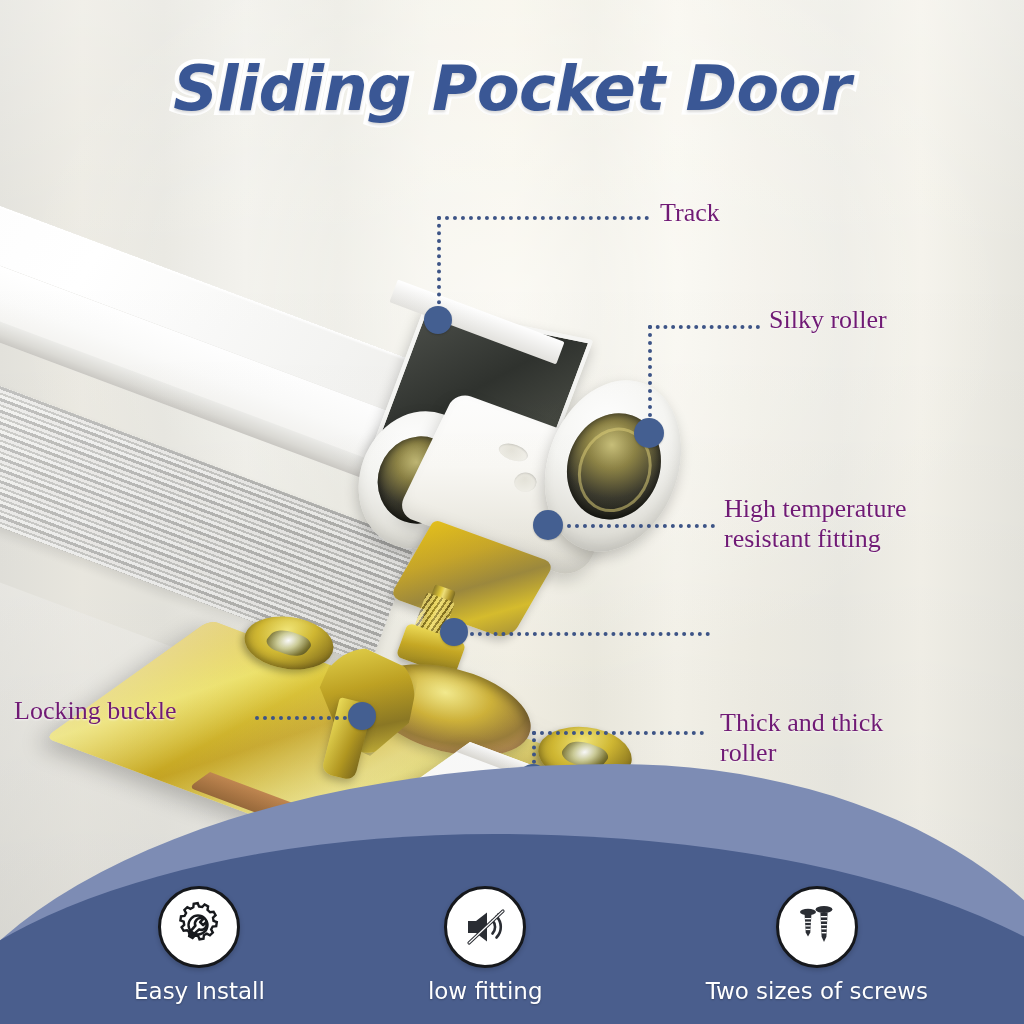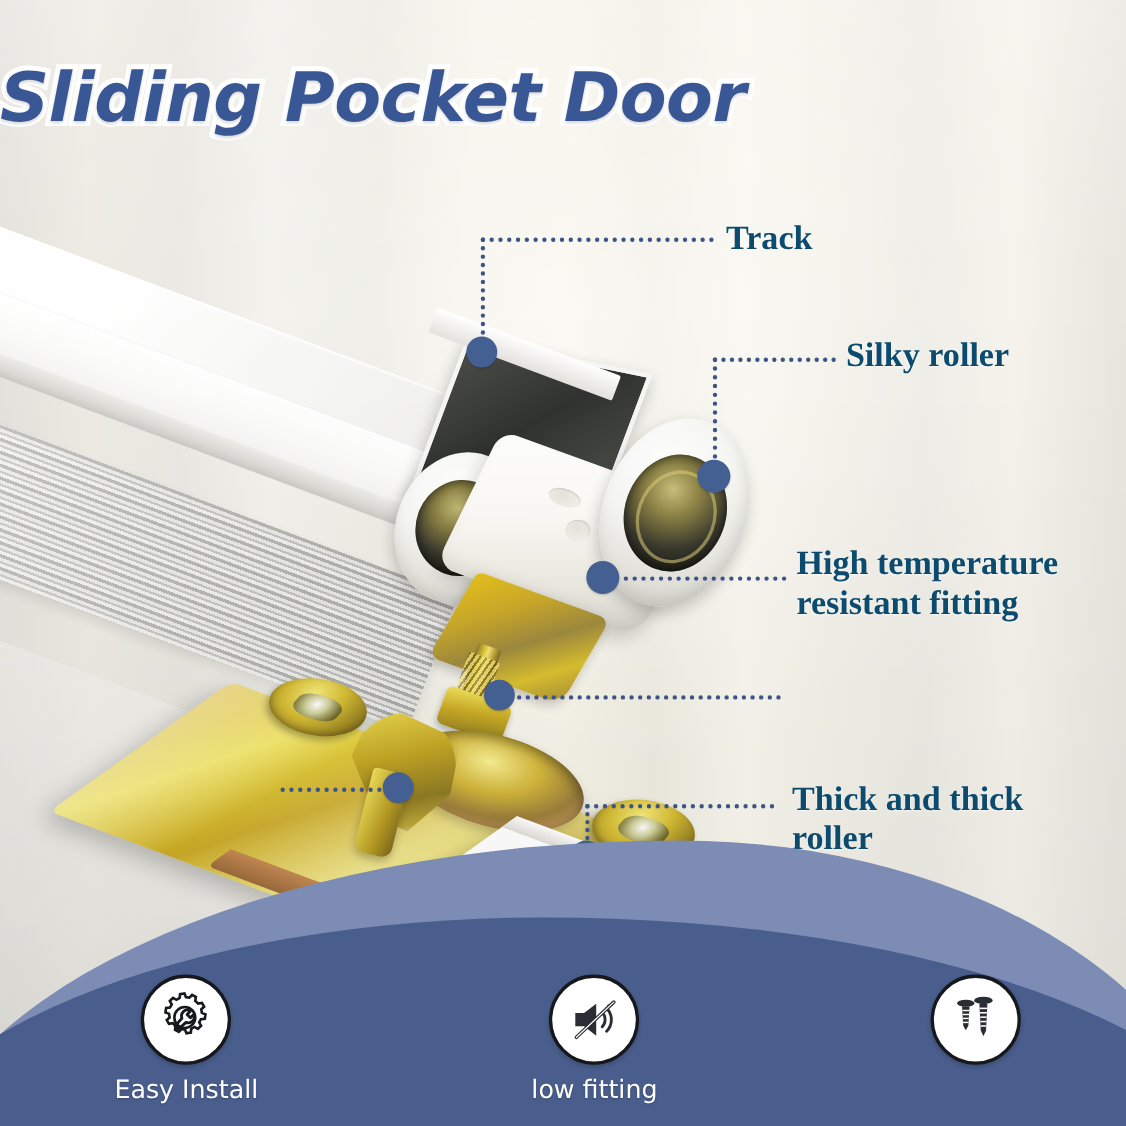--- a/index.html
+++ b/index.html
@@ -20,21 +20,21 @@
   }
   .bg-soft{position:absolute;inset:0;
     background:radial-gradient(ellipse 70% 55% at 50% 30%, rgba(255,255,255,.55), rgba(255,255,255,0) 70%);
   }
   .bg-vig{position:absolute;inset:0;
     background:linear-gradient(180deg, rgba(255,255,255,.25) 0%, rgba(0,0,0,0) 25%, rgba(0,0,0,.045) 100%);
   }
 
   
   .title{
-    position:absolute;left:0;right:0;top:52px;text-align:left;
+    position:absolute;left:0;right:0;top:52px;text-align:center;
     font-family:"DejaVu Sans", sans-serif;
     font-size:62px;font-weight:bold;font-style:italic;
     letter-spacing:-0.5px;
     color:#3a5795;
     -webkit-text-stroke:9px #ffffff;
     paint-order:stroke fill;
     text-shadow:0 2px 3px rgba(120,120,120,.30);
     white-space:nowrap;
   }
 
@@ -250,23 +250,23 @@
     transform:rotate(20.5deg);
     transform-origin:0 0;
     background:linear-gradient(180deg,#f1f0ec 0%,#e6e5e0 60%,#dcdbd6 100%);
     opacity:.55;
   }
 
   
   .callout-label{
     position:absolute;
     font-family:"Liberation Serif", serif;
-    font-weight:bold;
-    color:#0c4a6e;
-    font-size:31px;
+    font-weight:normal;
+    color:#701a75;
+    font-size:26px;
     line-height:1.16;
     text-shadow:0 1px 2px rgba(255,255,255,.75);
     white-space:pre-line;
   }
   .lead-h{
     position:absolute;height:0;
     border-top:4px dotted #3d5486;
   }
   .lead-v{
     position:absolute;width:0;
@@ -289,21 +289,21 @@
     background:#4a5e8d;
     border-radius:48% 52% 0 0 / 100% 100% 0 0;
   }
   .features{
     position:absolute;left:0;right:0;bottom:20px;
     display:flex;justify-content:space-between;
     padding:0 96px 0 104px;
     box-sizing:border-box;
   }
   .feature{
-    display:flex;flex-direction:column;align-items:center;gap:10px;
+    display:flex;flex-direction:column;align-items:center;gap:10px;margin-left:30px;
   }
   .feat-circle{
     width:76px;height:76px;border-radius:50%;
     background:#ffffff;border:3px solid #16181c;
     display:flex;align-items:center;justify-content:center;
     box-shadow:0 2px 5px rgba(0,0,0,.2);
   }
   .feat-label{
     color:#ffffff;font-size:23px;
     font-family:"DejaVu Sans", sans-serif;
@@ -394,20 +394,21 @@
   <div class="lead-h" style="left:567px;top:524px;width:148px;"></div>
   <div class="lead-dot" style="left:533px;top:510px;width:30px;height:30px;"></div>
   <div class="callout-label" style="left:724px;top:494px;">High temperature
 resistant fitting</div>
 
   <div class="lead-h" style="left:470px;top:632px;width:240px;"></div>
   <div class="lead-dot" style="left:440px;top:618px;width:28px;height:28px;"></div>
 
   <div class="lead-h" style="left:255px;top:716px;width:100px;"></div>
   <div class="lead-dot" style="left:348px;top:702px;width:28px;height:28px;"></div>
+  <div class="callout-label" style="left:14px;top:696px;">Locking buckle</div>
 
   <div class="lead-h" style="left:532px;top:731px;width:172px;"></div>
   <div class="lead-v" style="left:532px;top:731px;height:40px;"></div>
   <div class="lead-dot" style="left:519px;top:764px;width:28px;height:28px;"></div>
   <div class="callout-label" style="left:720px;top:708px;">Thick and thick
 roller</div>
 
   <div class="wave-light"></div>
   <div class="wave-dark"></div>
 
@@ -464,17 +465,18 @@
             <g fill="#ffffff">
               <rect x="28.7" y="14" width="6.6" height="1.4"></rect>
               <rect x="28.9" y="18" width="6.2" height="1.4"></rect>
               <rect x="29.1" y="22" width="5.8" height="1.4"></rect>
               <rect x="29.3" y="26" width="5.4" height="1.4"></rect>
               <rect x="29.5" y="30" width="5" height="1.4"></rect>
             </g>
           </g>
         </svg>
       </div>
+      <div class="feat-label">Two sizes of screws</div>
     </div>
 
 
   </div>
 </div>
 
 </body></html>

